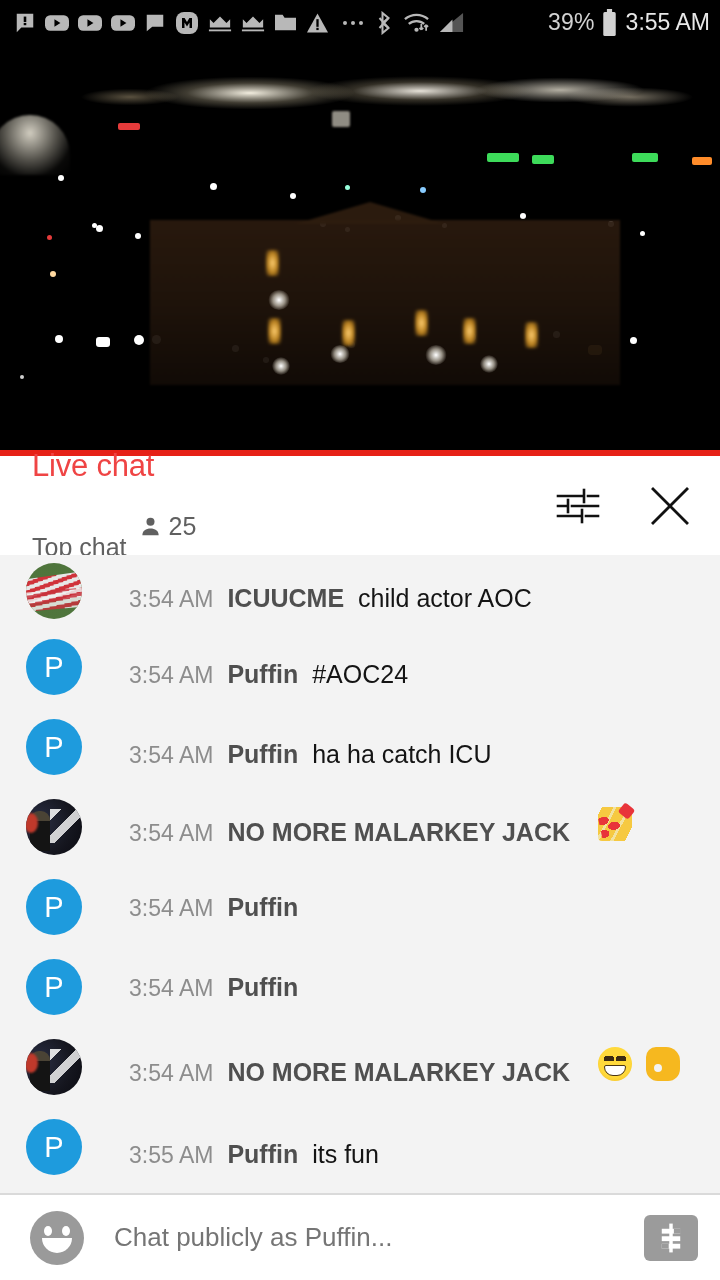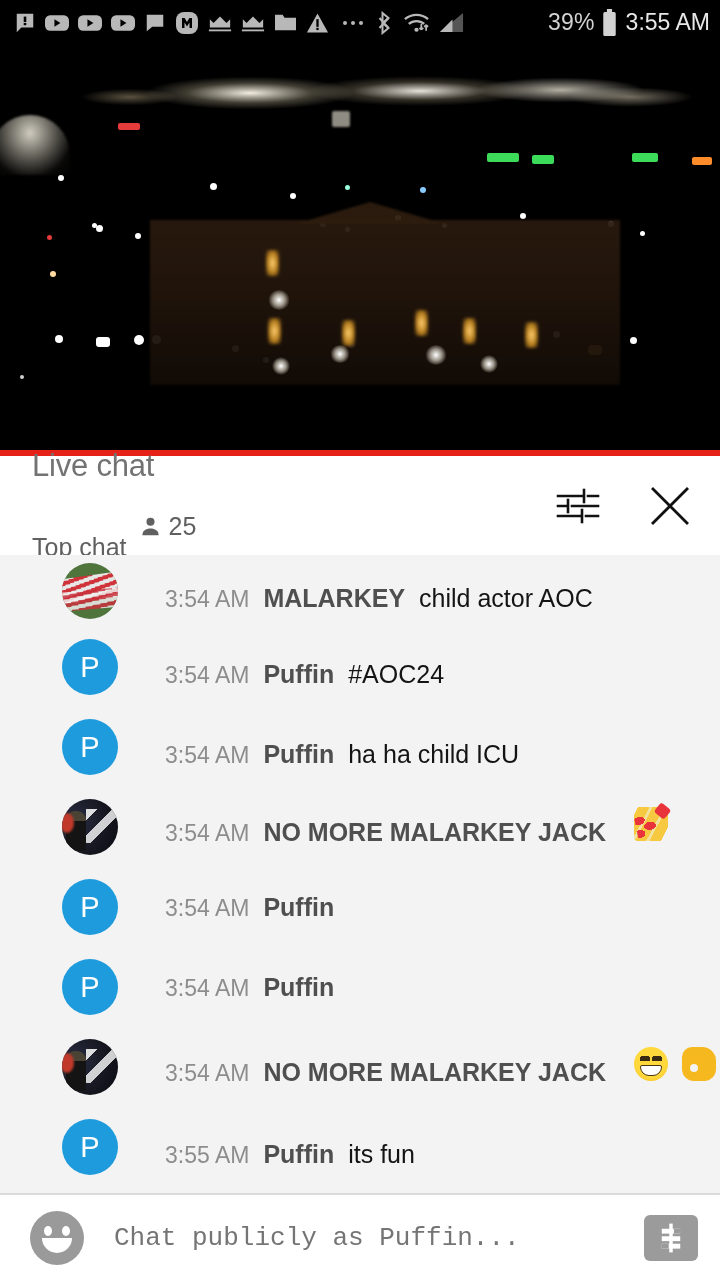--- a/index.html
+++ b/index.html
@@ -73,32 +73,32 @@
   .progress{
     position:absolute; left:0; top:450px; width:720px; height:6px; background:#e62117;
   }
 
   
   .chat-header{
     position:absolute; left:0; top:456px; width:720px; height:99px;
     background:#fff; display:flex; align-items:center; padding:0 26px 0 32px;
   }
   .ch-titles{ flex:1; }
-  .ch-title{ font-size:31px; color:#737373; line-height:1.12; letter-spacing:-.2px; }
+  .ch-title{ font-size:31px; color:#ef4444; line-height:1.12; letter-spacing:-.2px; }
   .ch-sub{ display:flex; align-items:center; margin-top:7px; gap:12px; }
   .ch-subtext{ font-size:25px; color:#606060;margin-top:42px; }
   .ch-count{ display:flex; align-items:center; gap:7px; }
   .ch-countnum{ font-size:25px; color:#606060; }
   .ch-actions{ display:flex; align-items:center; gap:44px; }
   .iconbtn{ width:48px;height:48px;display:flex;align-items:center;justify-content:center; }
 
   
   .chat-list{
     position:absolute; left:0; top:555px; width:720px; height:640px;
-    background:#f3f3f3; overflow:hidden;padding-left:36px;
+    background:#f3f3f3; overflow:hidden;
   }
   .msg{ display:flex; align-items:center; padding:0 18px 0 26px; height:80px; }
   .avatar{
     width:56px; height:56px; border-radius:50%; flex:0 0 56px; overflow:hidden;
     display:flex; align-items:center; justify-content:center; position:relative;
   }
   .av-p{ background:#1e9bdd; color:#fff; font-size:29px; font-weight:400; }
   .av-flag{
     background:
       linear-gradient(118deg, rgba(70,110,50,.95) 0 100%);
@@ -170,21 +170,21 @@
     position:absolute; left:0; top:1195px; width:720px; height:85px;
     background:#fff; display:flex; align-items:center; padding:0 22px 0 30px;
   }
   .emoji-btn{ width:54px;height:54px;border-radius:50%;background:#9a9a9a;
     display:flex;align-items:center;justify-content:center;position:relative;flex:0 0 54px; }
   .emoji-btn .eye{ position:absolute; width:8px;height:10px;background:#fff;border-radius:50%;top:15px; }
   .emoji-btn .eye.l{ left:14px; } .emoji-btn .eye.r{ right:14px; }
   .emoji-btn .mouth{ position:absolute; left:12px; top:27px; width:30px;height:15px;
     border:0; background:#fff; border-radius:0 0 16px 16px; }
   .chat-input{ flex:1; margin-left:30px; font-size:26px; color:#a16207; background:transparent;
-    border:0; outline:none; font-family:Liberation Mono, monospace; }
+    border:0; outline:none; font-family:Liberation Sans, sans-serif; }
   .superchat{ width:54px;height:46px;border-radius:6px;background:#9b9b9b;
     display:flex;align-items:center;justify-content:center;flex:0 0 54px; }
 </style>
 </head>
 <body>
 
 <div id="app">
 
   <div class="statusbar">
     <div class="sb-left">
@@ -353,21 +353,21 @@
       </div>
     </div>
   </div>
 
   <div class="chat-list">
 
     <div class="msg" style="height:72px;">
       <div class="avatar av-flag"></div>
       <div class="msg-body">
         <span class="msg-time">3:54 AM</span>
-        <span class="msg-author">MALARKEY</span>
+        <span class="msg-author">ICUUCME</span>
         <span class="msg-text">child actor AOC</span>
       </div>
     </div>
 
     <div class="msg">
       <div class="avatar av-p">
           <span>P</span>
         </div>
       <div class="msg-body">
         <span class="msg-time">3:54 AM</span>
@@ -376,21 +376,21 @@
       </div>
     </div>
 
     <div class="msg">
       <div class="avatar av-p">
           <span>P</span>
         </div>
       <div class="msg-body">
         <span class="msg-time">3:54 AM</span>
         <span class="msg-author">Puffin</span>
-        <span class="msg-text">ha ha child ICU</span>
+        <span class="msg-text">ha ha catch ICU</span>
       </div>
     </div>
 
     <div class="msg">
       <div class="avatar av-photo">
           <span class="redblob"></span>
         </div>
       <div class="msg-body">
         <span class="msg-time">3:54 AM</span>
         <span class="msg-author">NO MORE MALARKEY JACK</span>

